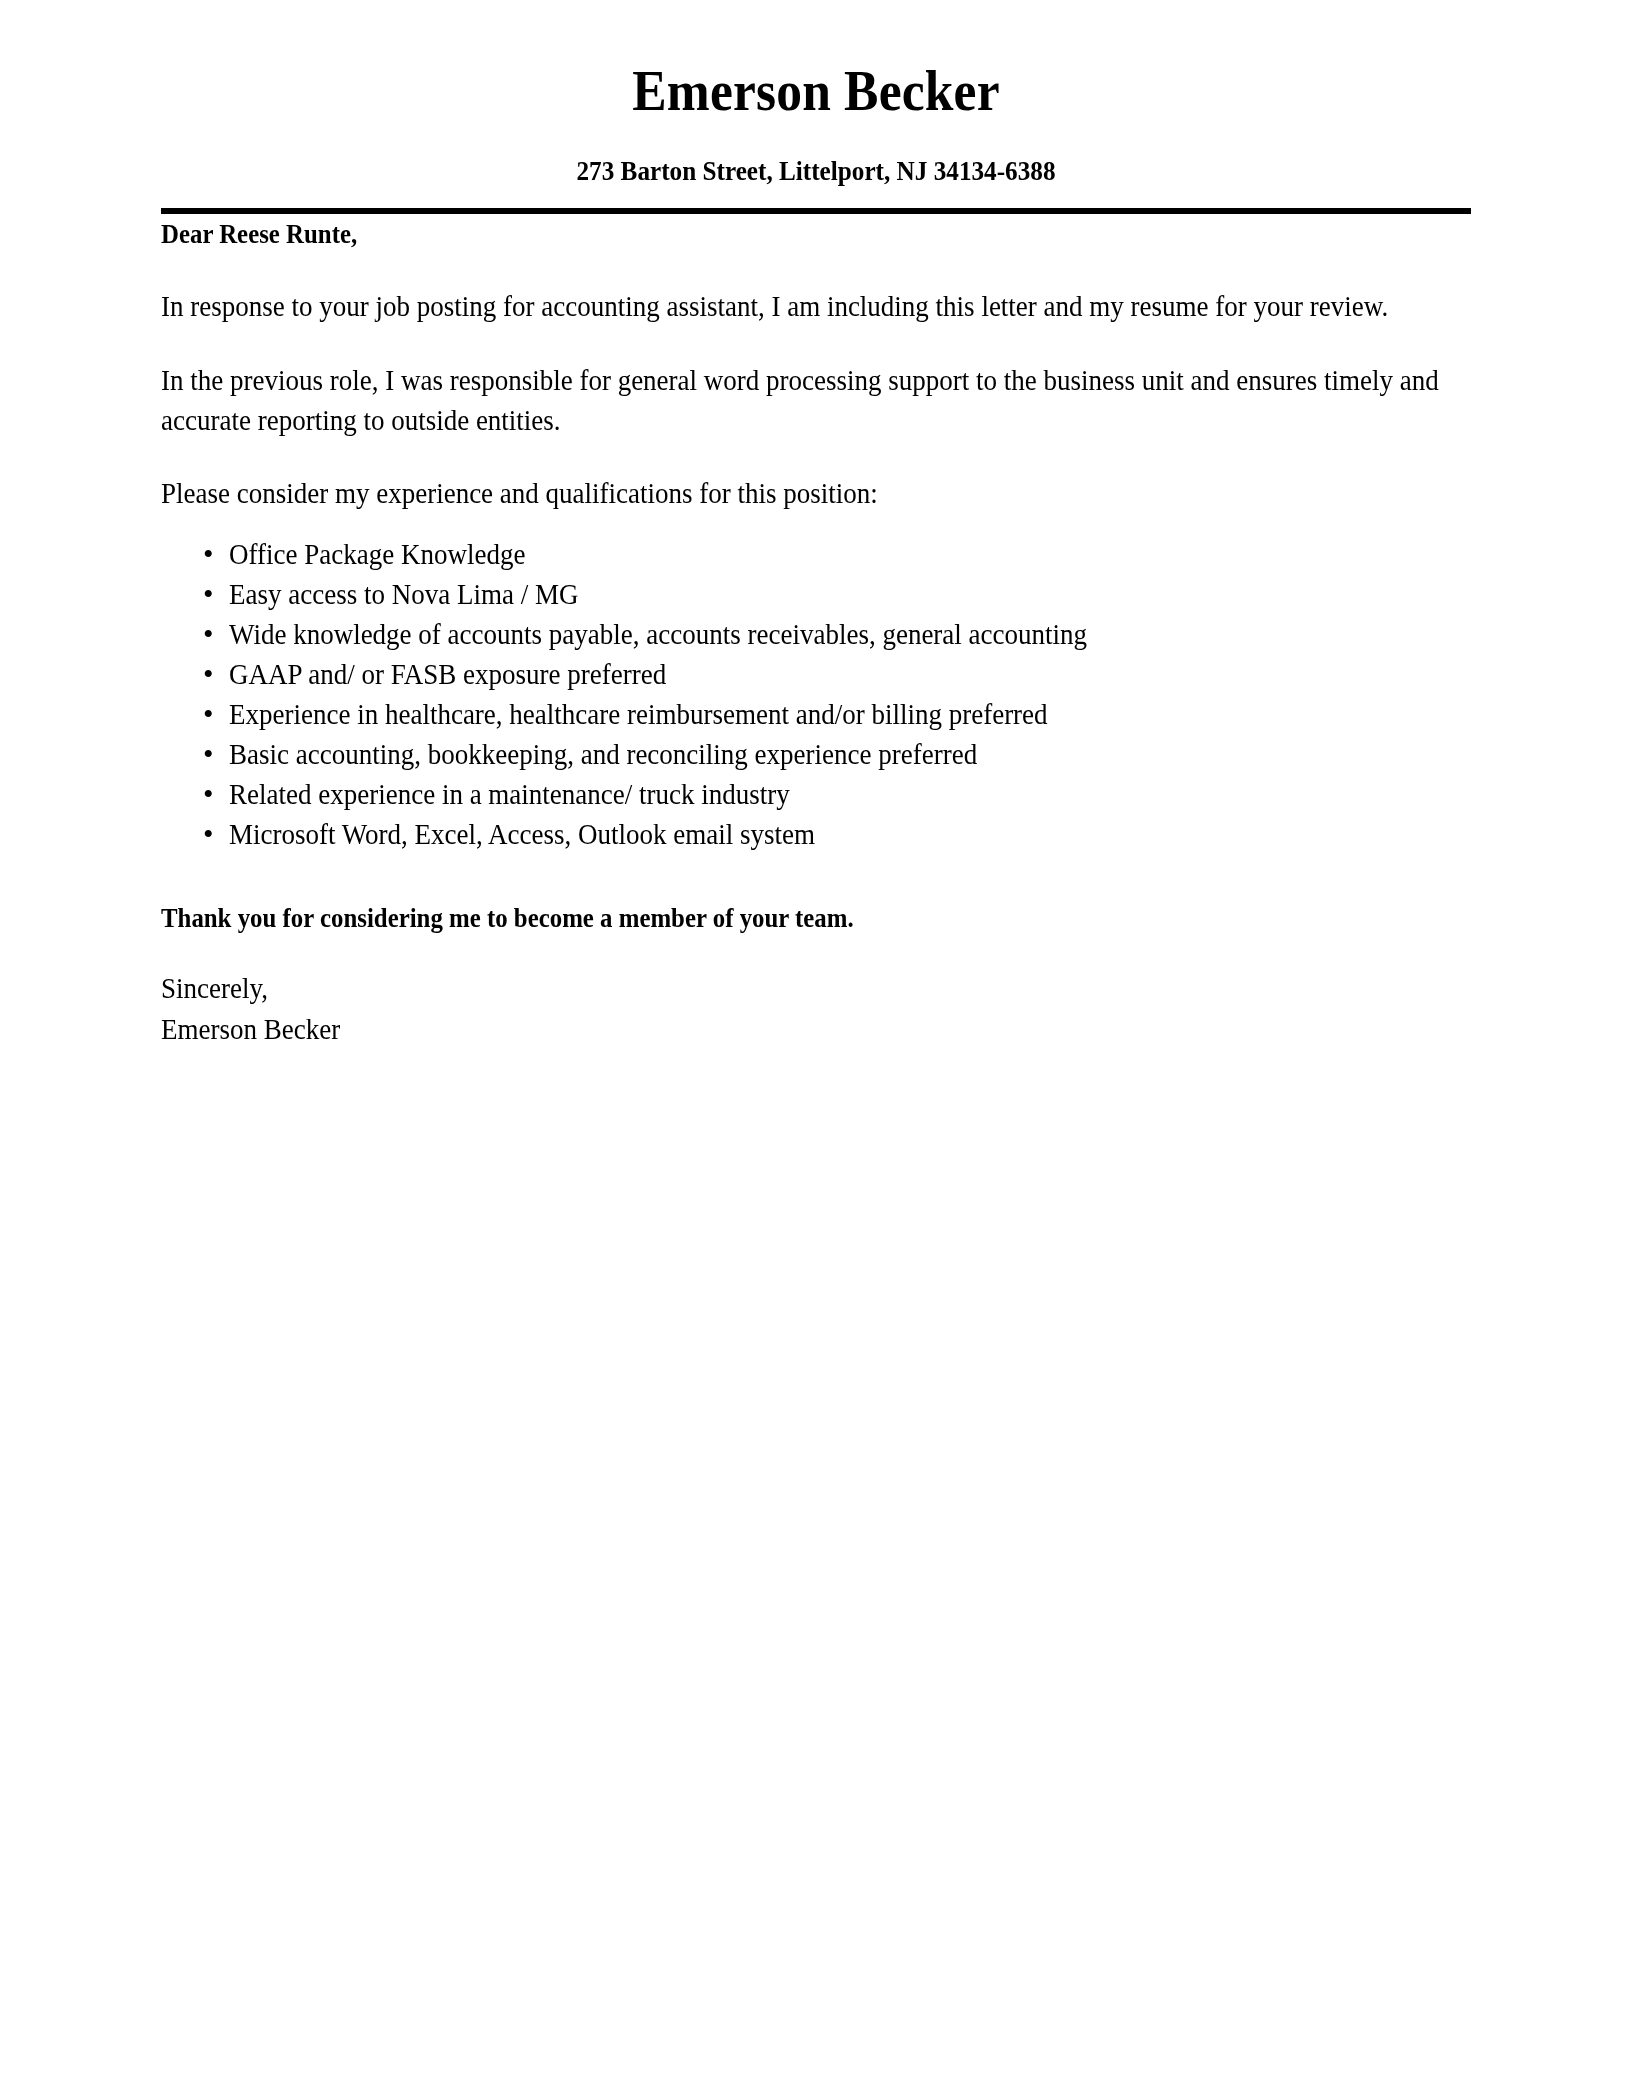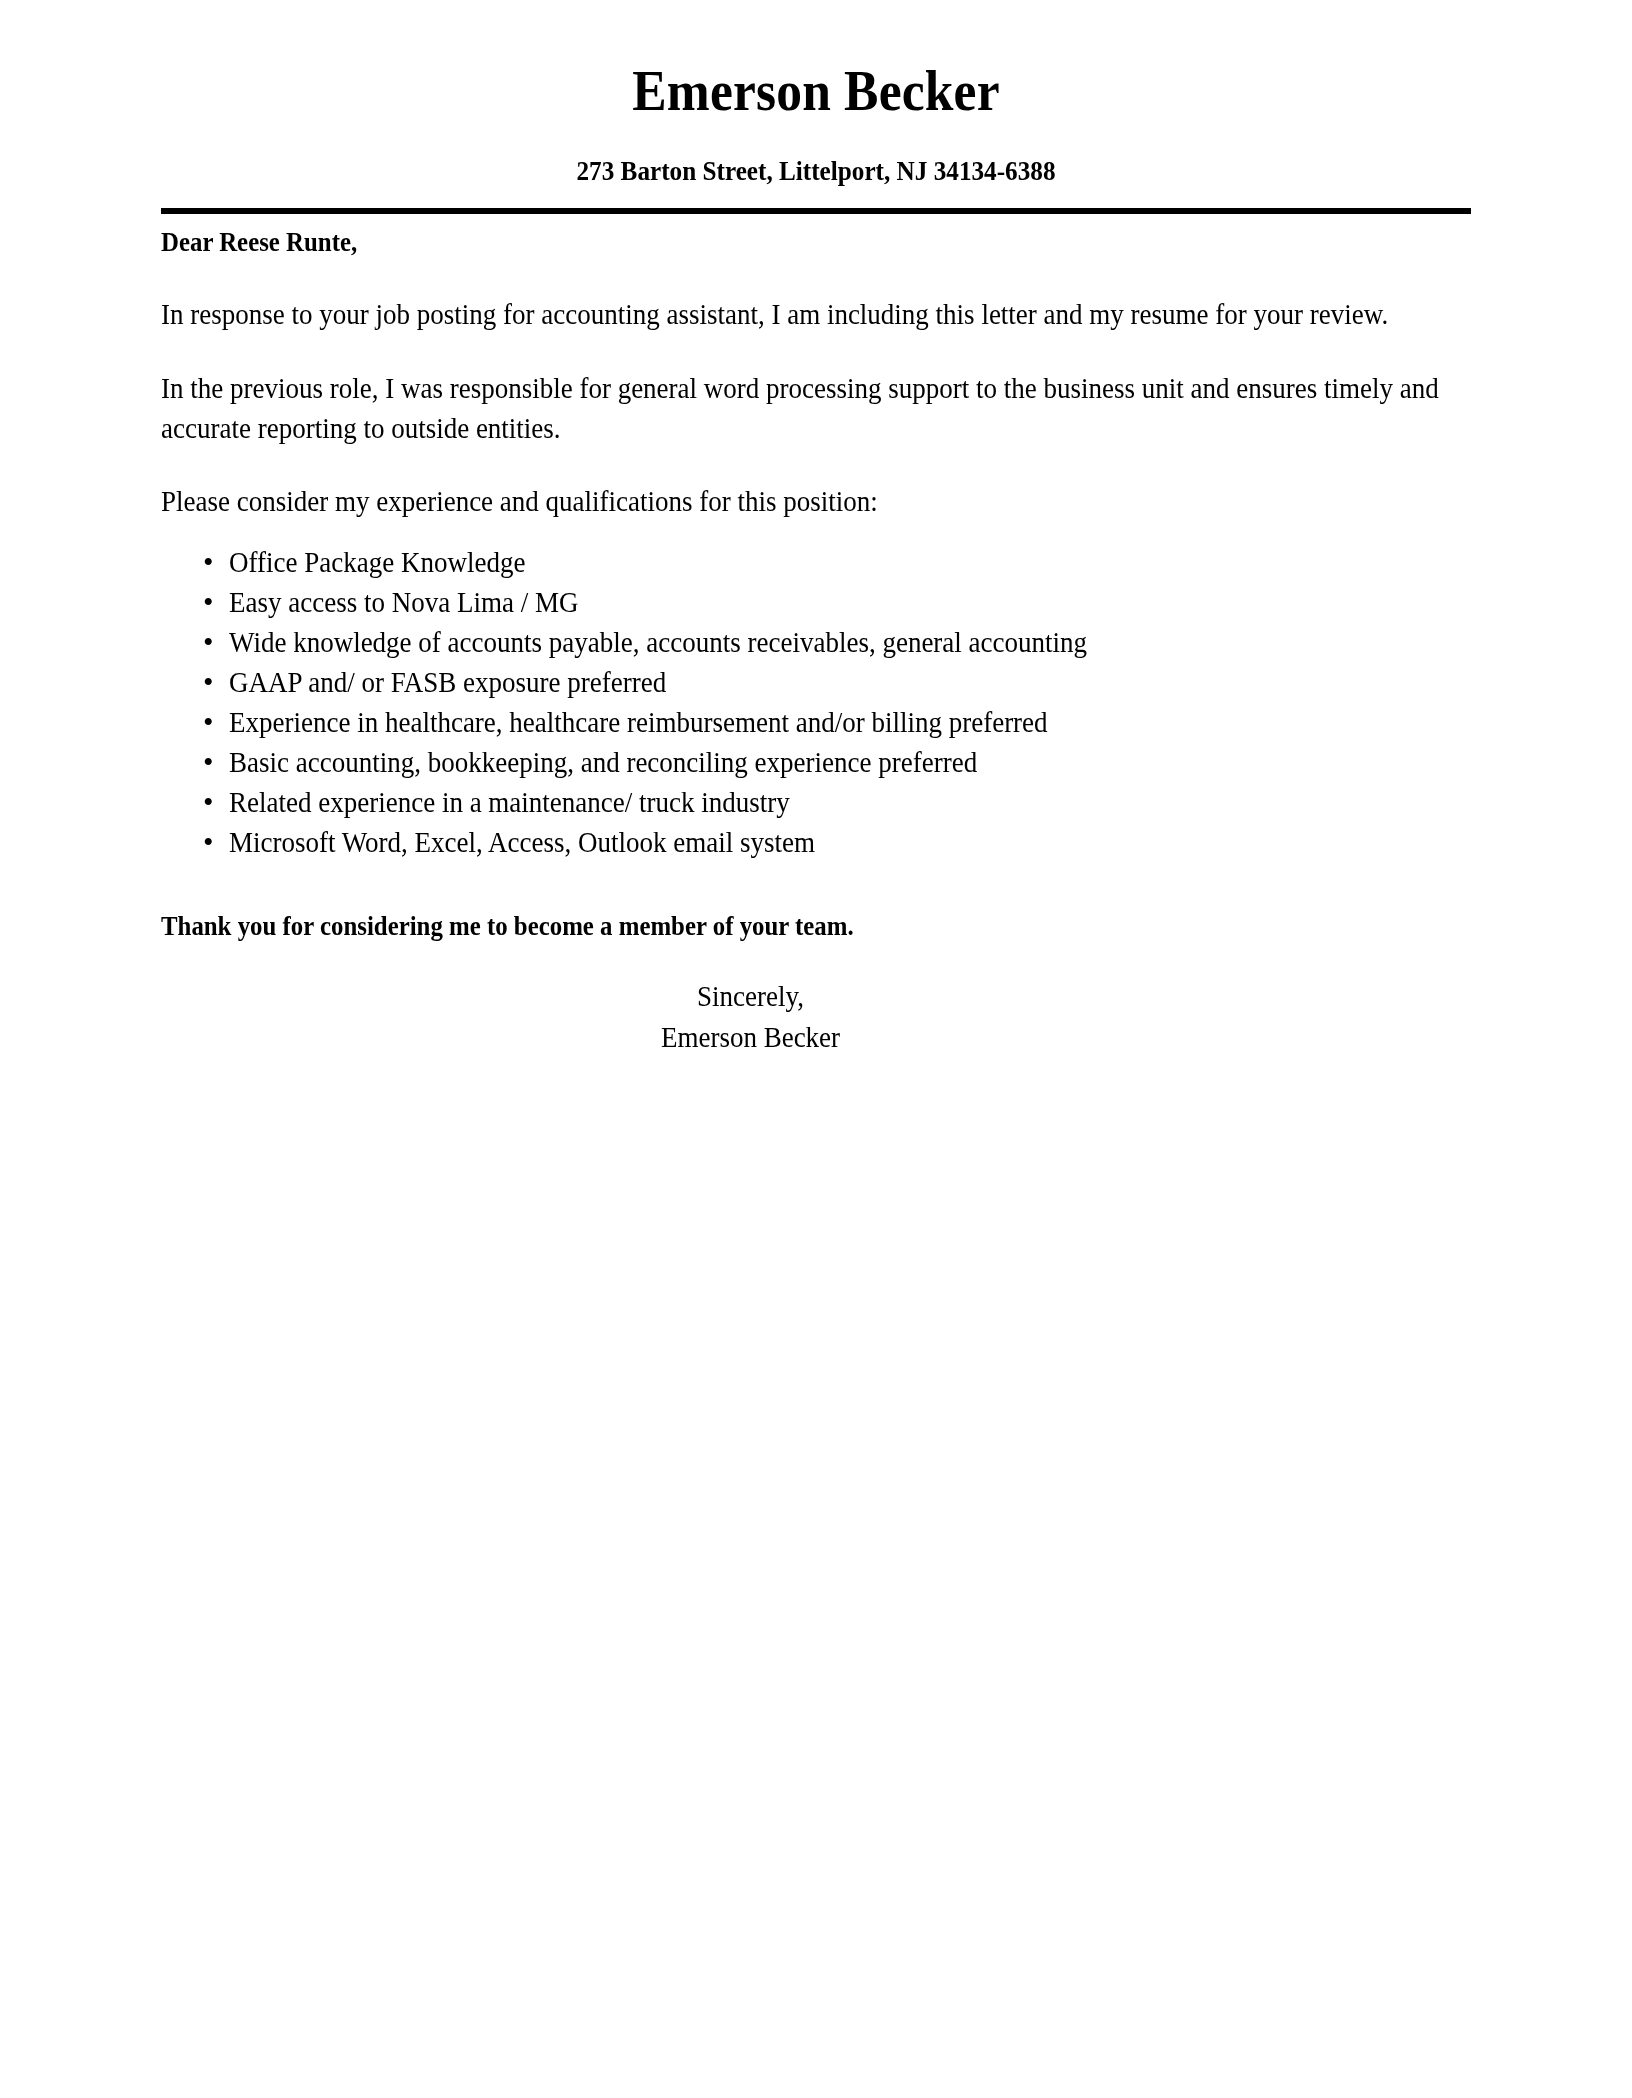--- a/index.html
+++ b/index.html
@@ -63,21 +63,21 @@
 
   .header-rule {
     margin: 21px auto 0 auto;
     width: 1310px;
     height: 6px;
     background: #000000;
   }
 
   
   .content {
-    margin: 12px auto;
+    margin: 4px auto;
     width: 1310px;
     box-sizing: border-box;
   }
 
   .salutation {
     font-weight: bold;
     font-size: 27px;
     line-height: 1.25;
     transform: scaleX(0.92);
     transform-origin: left center;
@@ -130,21 +130,20 @@
     font-size: 27px;
     line-height: 1.2;
     transform: scaleX(0.92);
     transform-origin: left center;
     margin: 0;
     padding: 43px 0 0 0;
   }
 
   .signoff {
     padding-top: 36px;
-    text-align: center;
   }
 
   .signoff-line {
     font-size: 30px;
     line-height: 1.15;
     transform: scaleX(0.9);
     transform-origin: left center;
     margin: 0;
     padding: 0;
   }

